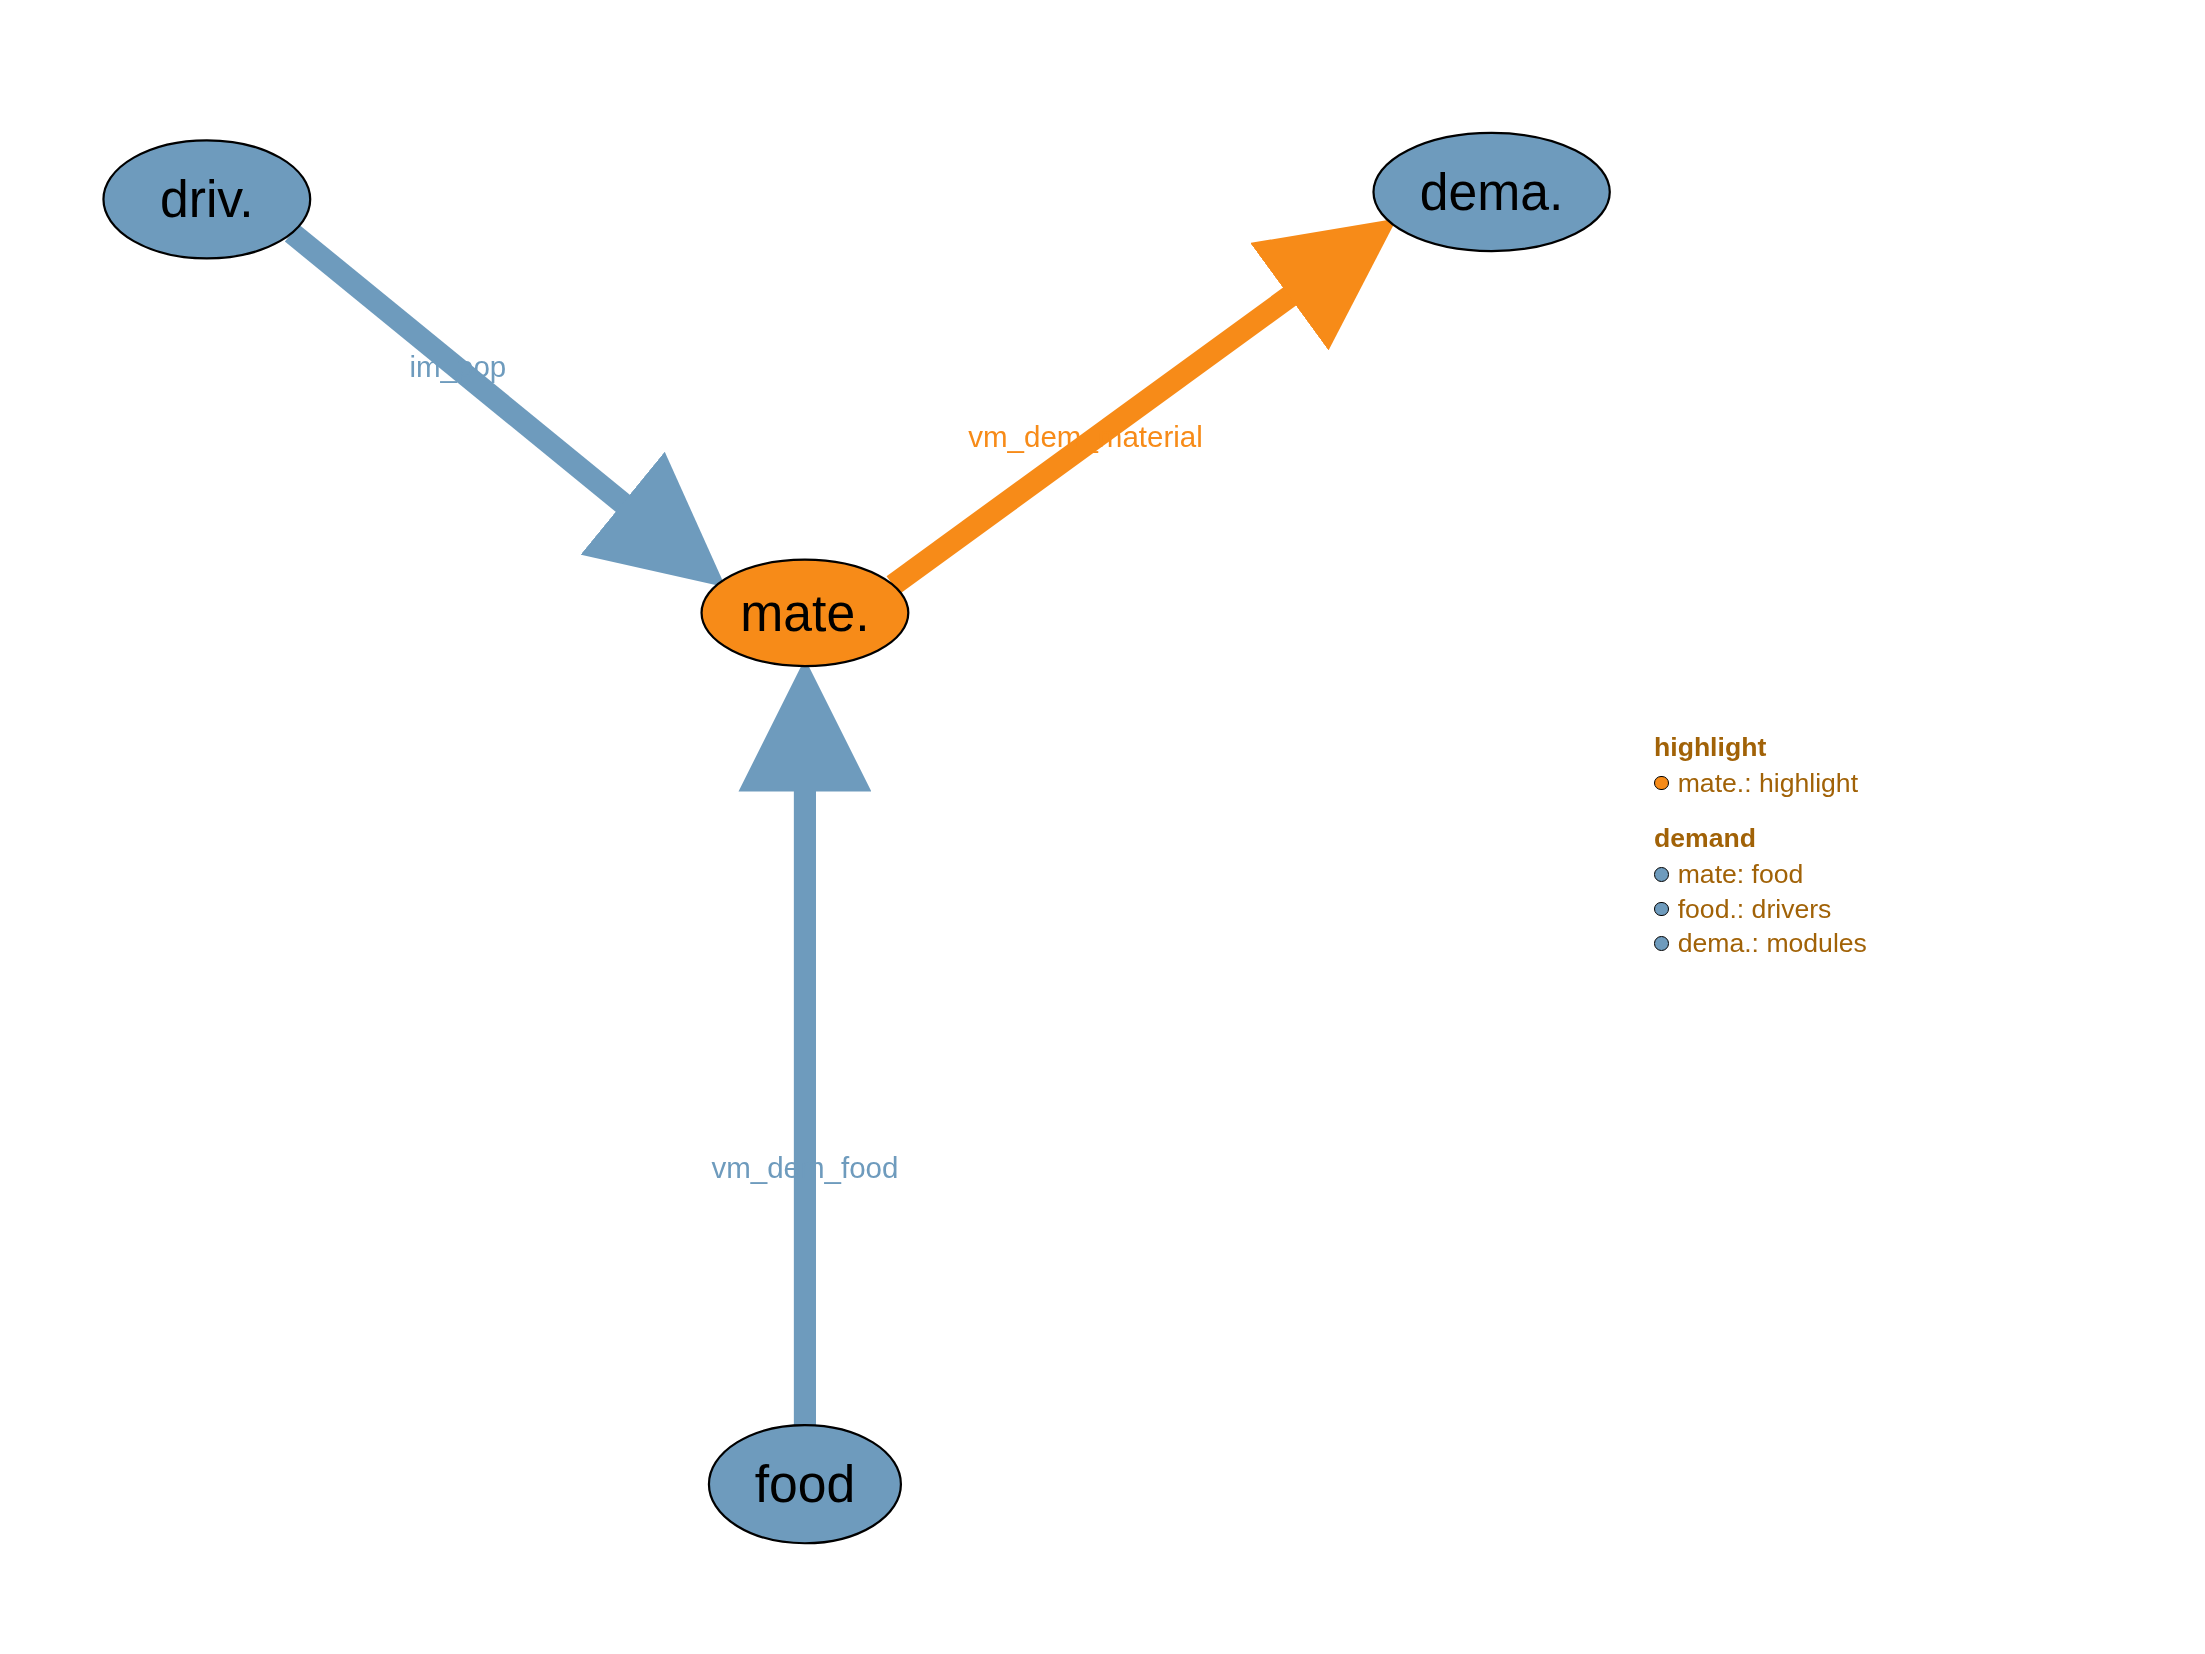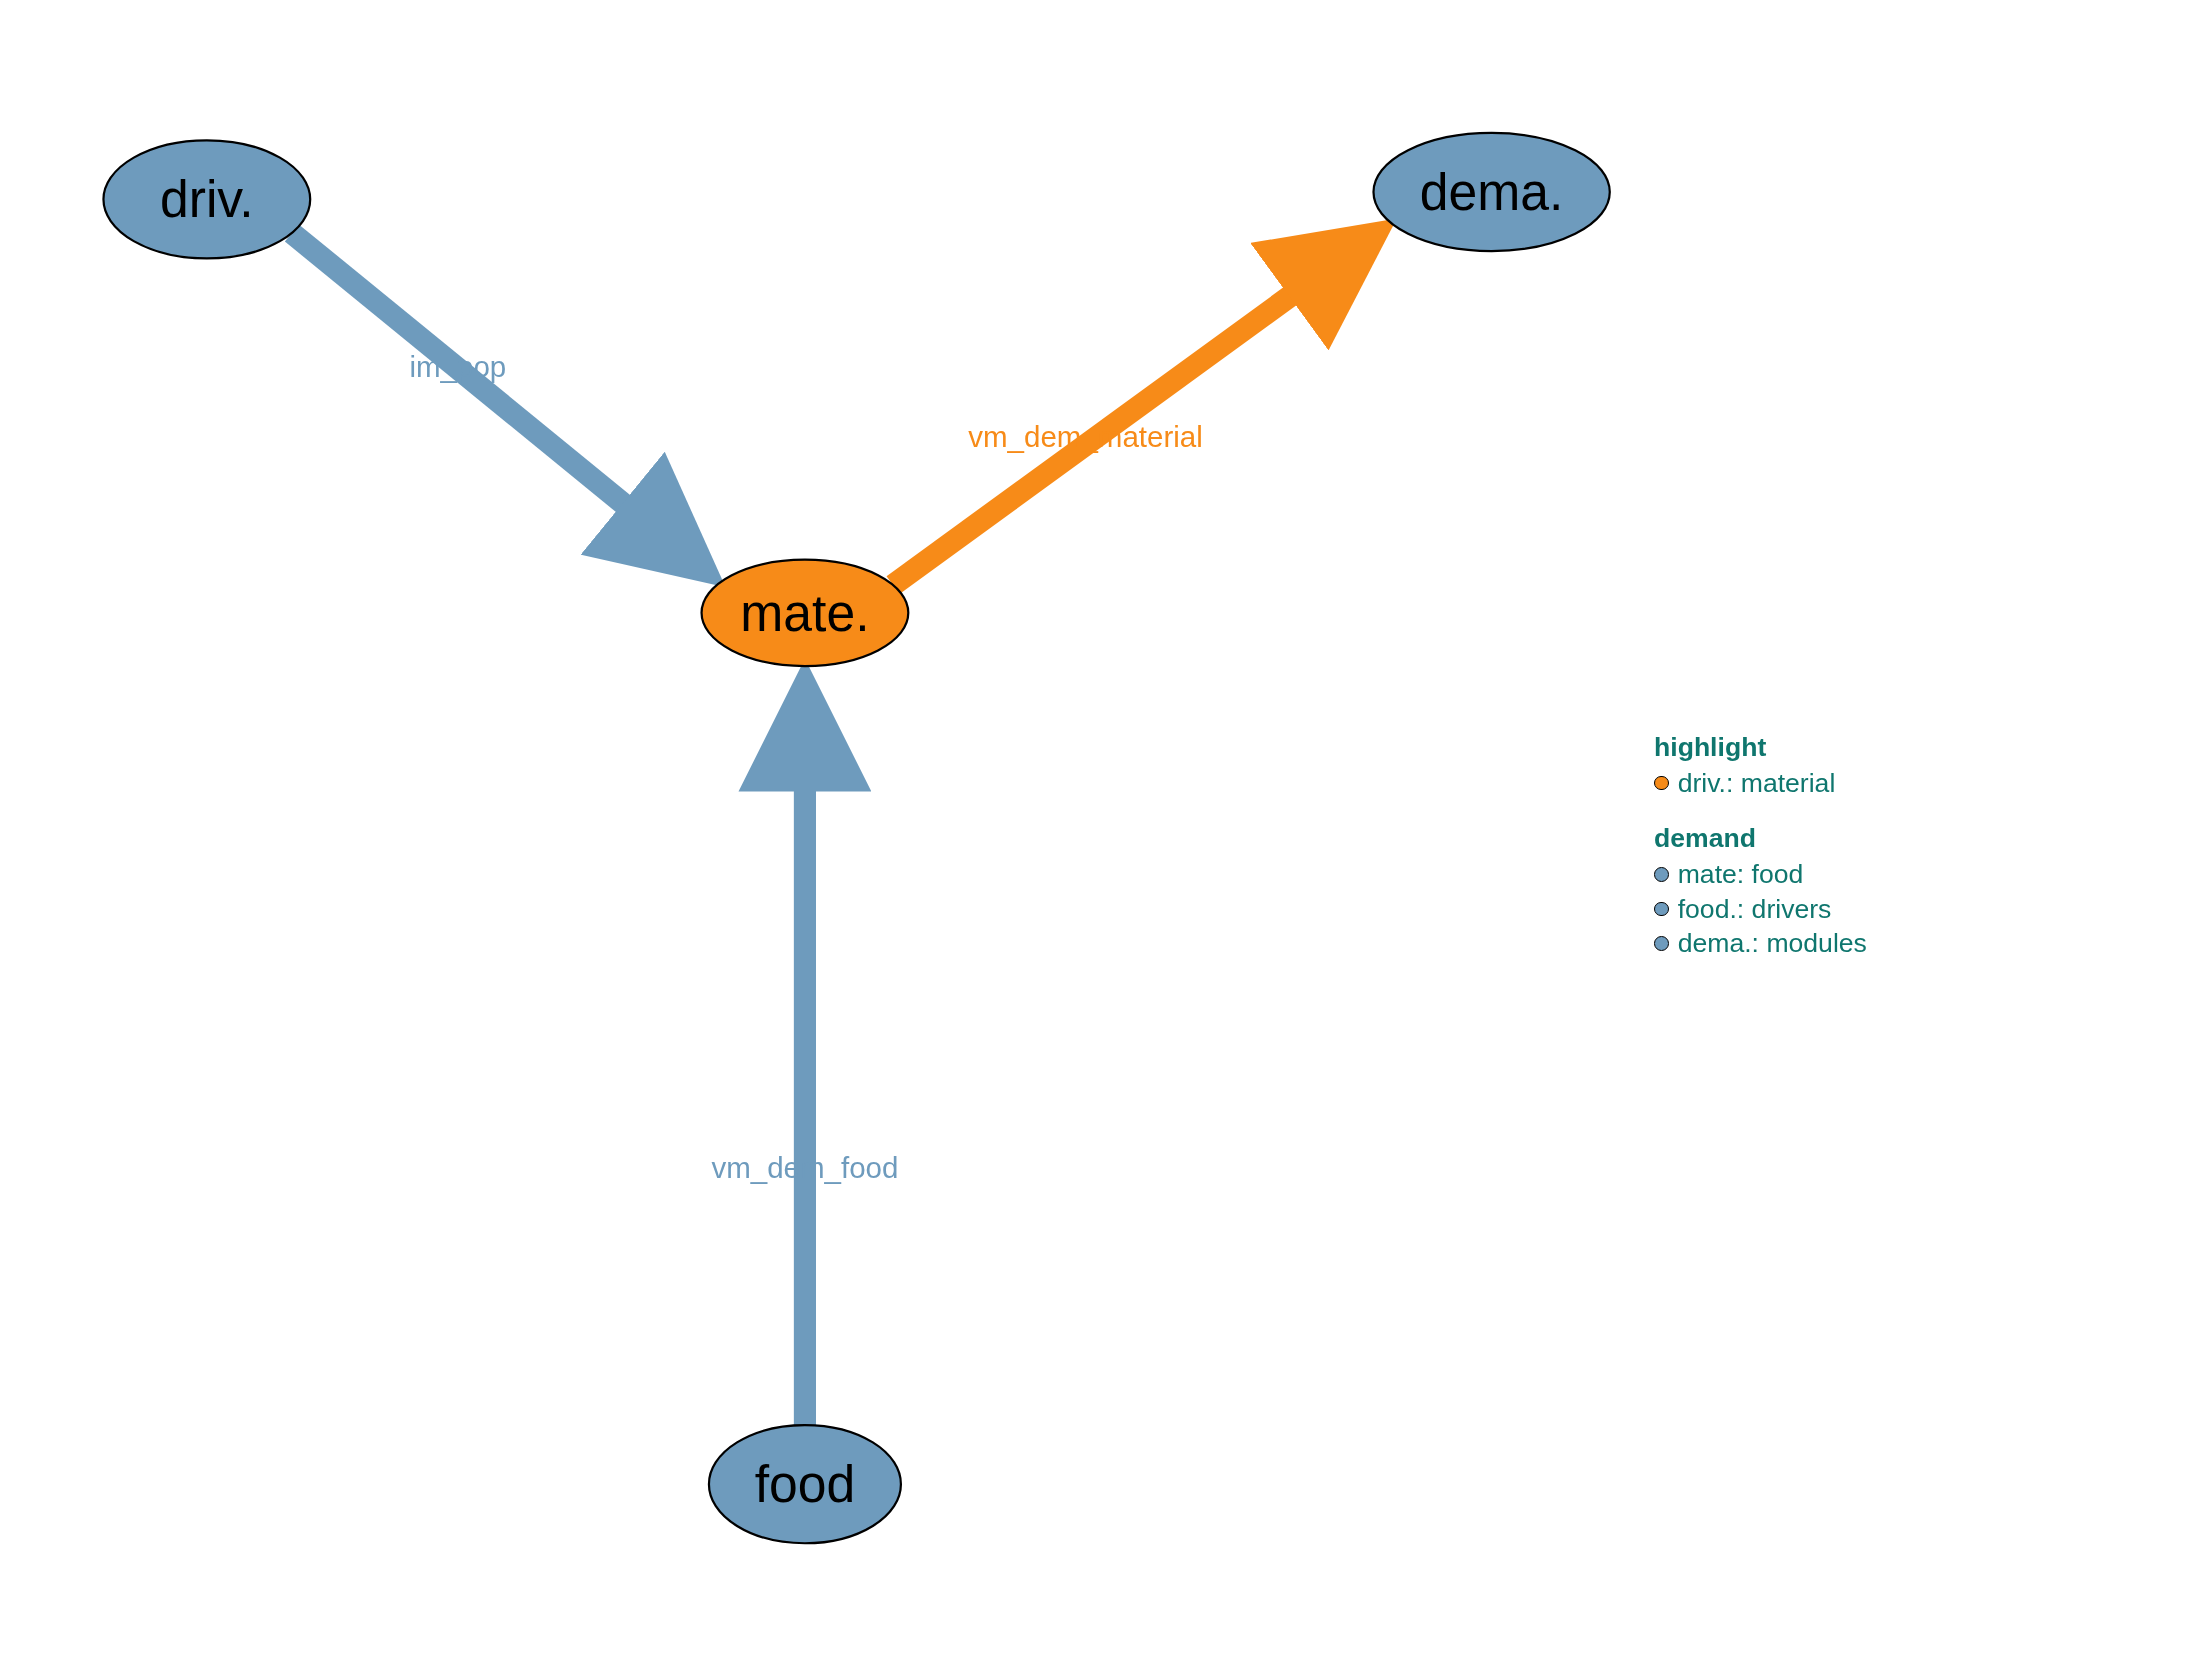--- a/index.html
+++ b/index.html
@@ -28,21 +28,21 @@
     text-anchor: middle;
     dominant-baseline: middle;
   }
   .edge-label.blue  { fill: #6e9bbd; }
   .edge-label.orange{ fill: #f78b18; }
   .legend {
     position: absolute;
     left: 1654px;
     top: 709px;
     font-size: 26.6px;
-    color: #0f766e;
+    color: #a16207;
     line-height: 1.3;
   }
   .legend .heading {
     font-weight: bold;
     margin-top: 20.7px;
     margin-bottom: 1.5px;
   }
   .legend .row {
     display: flex;
     align-items: center;
@@ -101,21 +101,21 @@
   <g>
     <ellipse stroke="#000" stroke-width="3" cx="1090" cy="2010" rx="130" ry="80" fill="#6e9bbd"></ellipse>
     <text class="node-label" x="1090" y="2016">food</text>
   </g>
 </svg>
 
 <div class="legend">
   <div class="heading">highlight</div>
   <div class="row">
     <span class="dot orange"></span>
-    <span>driv.: material</span>
+    <span>mate.: highlight</span>
   </div>
 
   <div class="heading">demand</div>
   <div class="row">
     <span class="dot blue"></span>
     <span>mate: food</span>
   </div>
   <div class="row">
     <span class="dot blue"></span>
     <span>food.: drivers</span>

